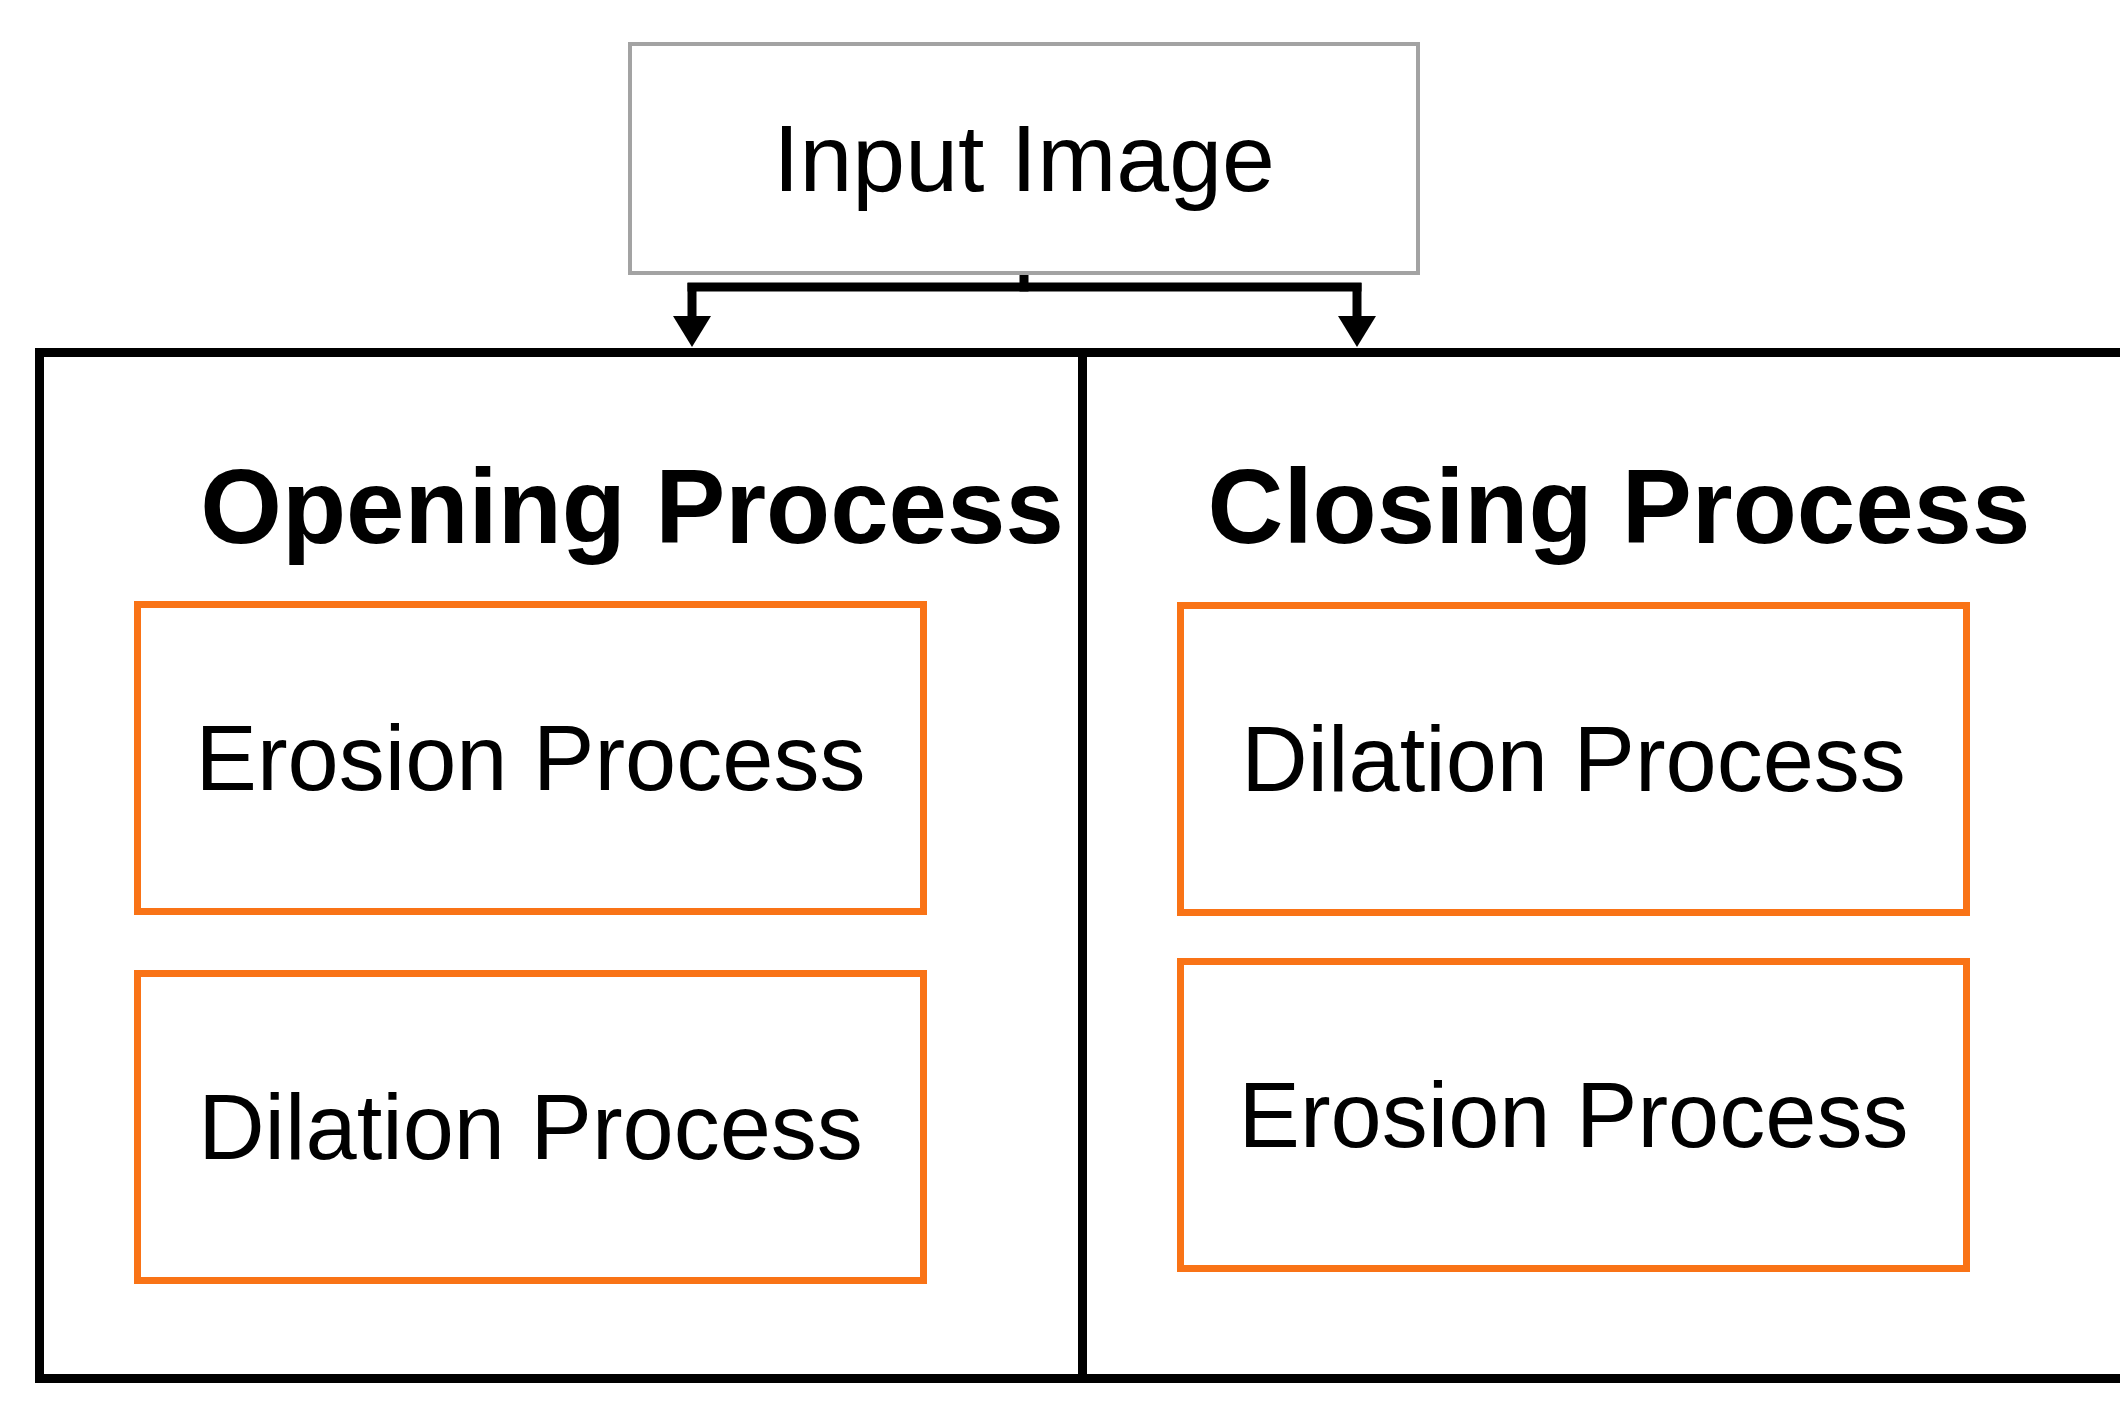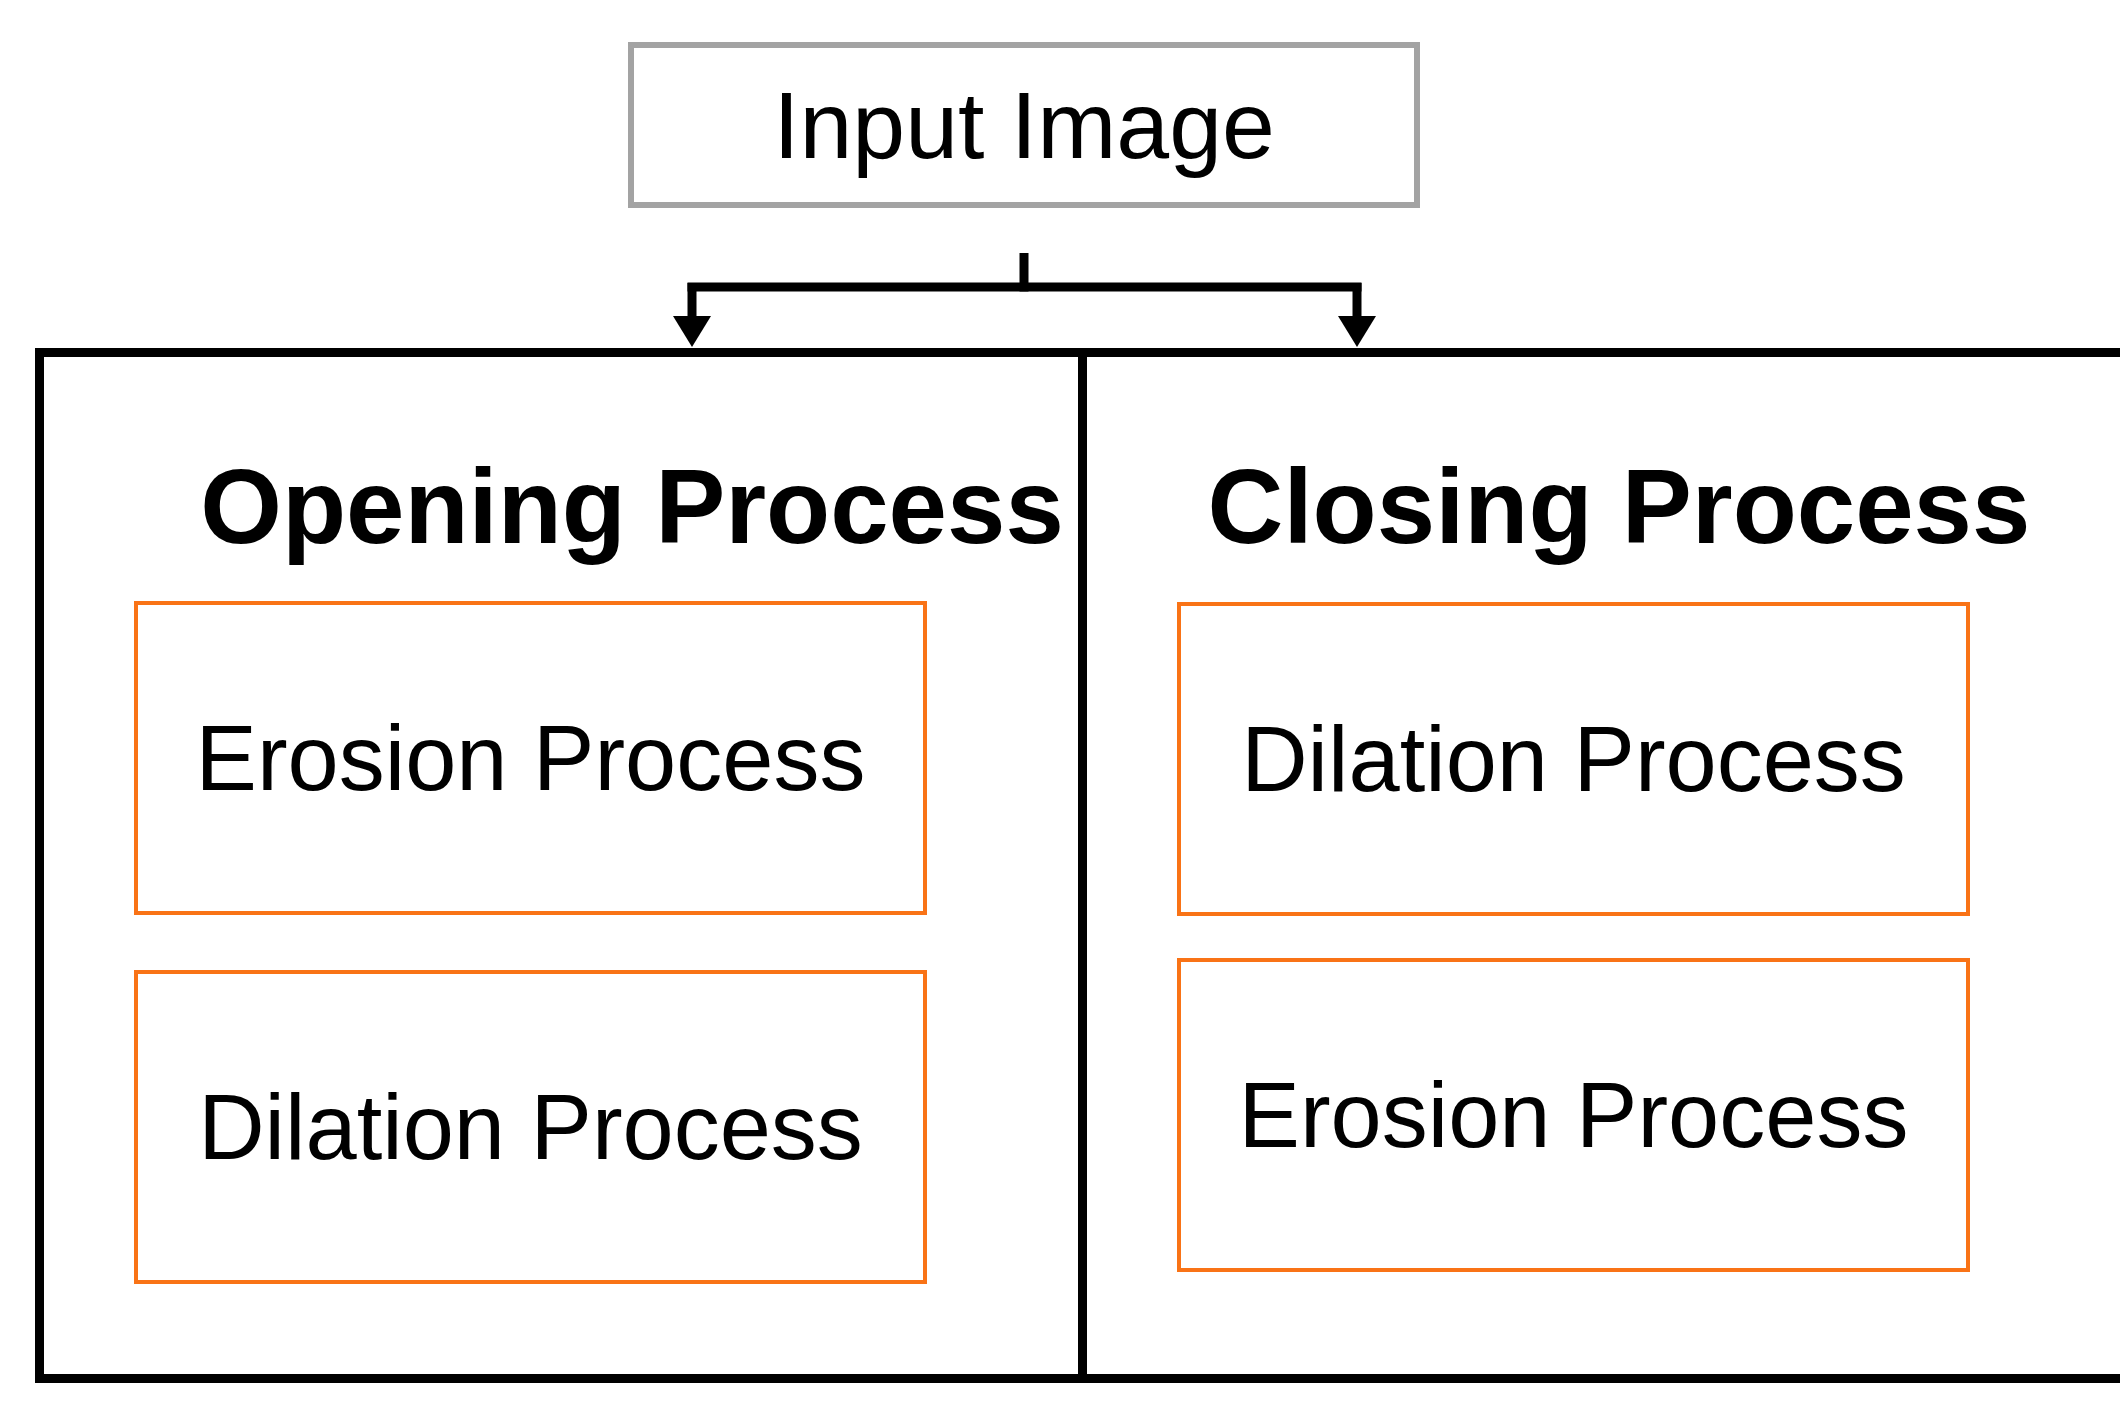--- a/index.html
+++ b/index.html
@@ -23,22 +23,22 @@
     display: flex;
     align-items: center;
     justify-content: center;
     text-align: center;
     white-space: nowrap;
   }
   #input-box {
     left: 628px;
     top: 42px;
     width: 792px;
-    height: 166px;
-    border: 6px solid #a3a3a3;
+    height: 233px;
+    border: 4px solid #a3a3a3;
     font-size: 95px;
   }
   .panel {
     position: absolute;
     box-sizing: border-box;
     border: 9px solid #000000;
     background: #ffffff;
     top: 348px;
     height: 1035px;
   }
@@ -51,21 +51,21 @@
     top: 92px;
     text-align: center;
     font-weight: bold;
     font-size: 105px;
     line-height: 1.1;
     white-space: nowrap;
   }
   .step-box {
     position: absolute;
     box-sizing: border-box;
-    border: 4px solid #f97316;
+    border: 7px solid #f97316;
     background: #ffffff;
     width: 793px;
     height: 314px;
     display: flex;
     align-items: center;
     justify-content: center;
     text-align: center;
     font-size: 92px;
     white-space: nowrap;
   }

